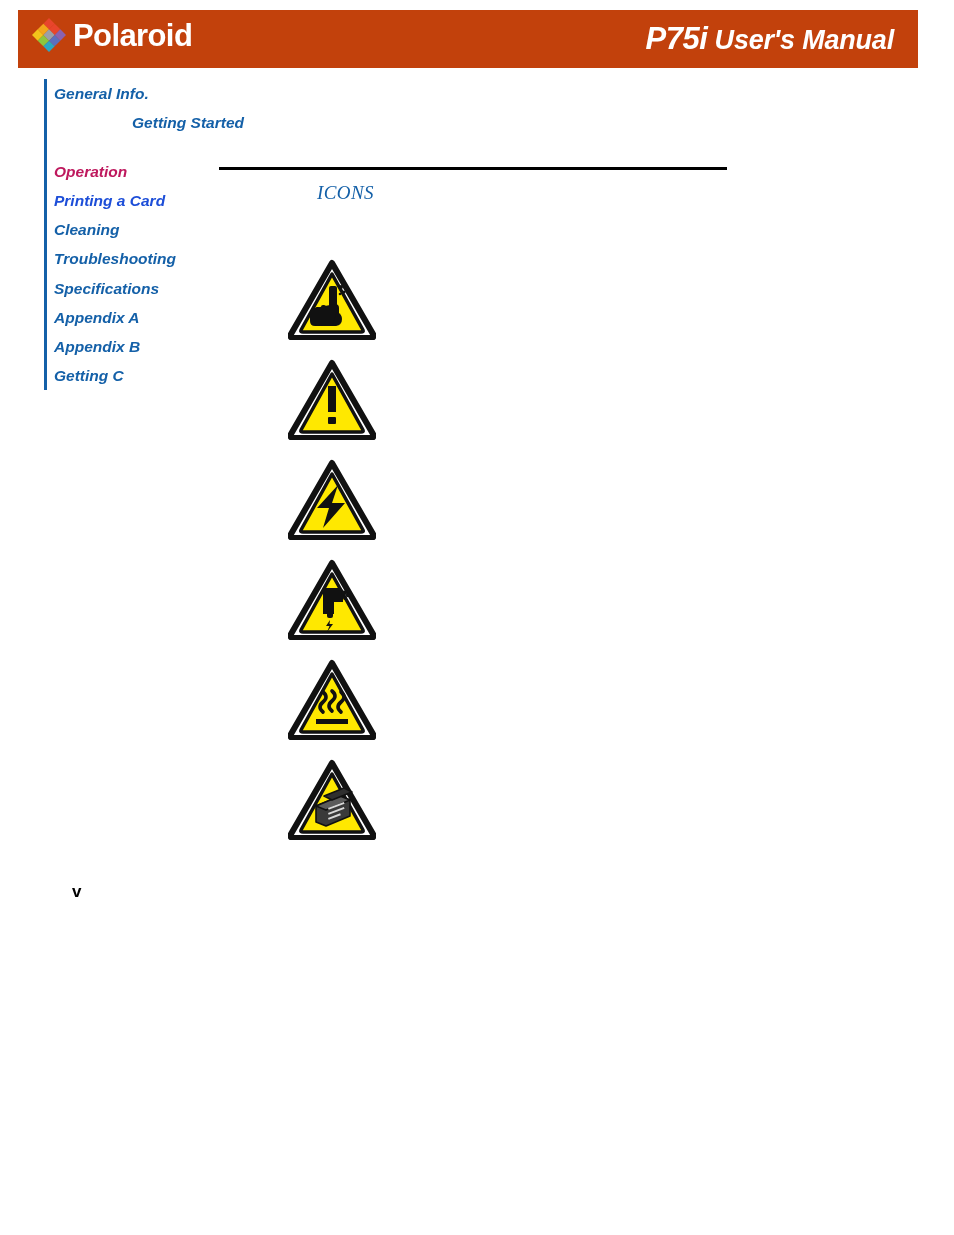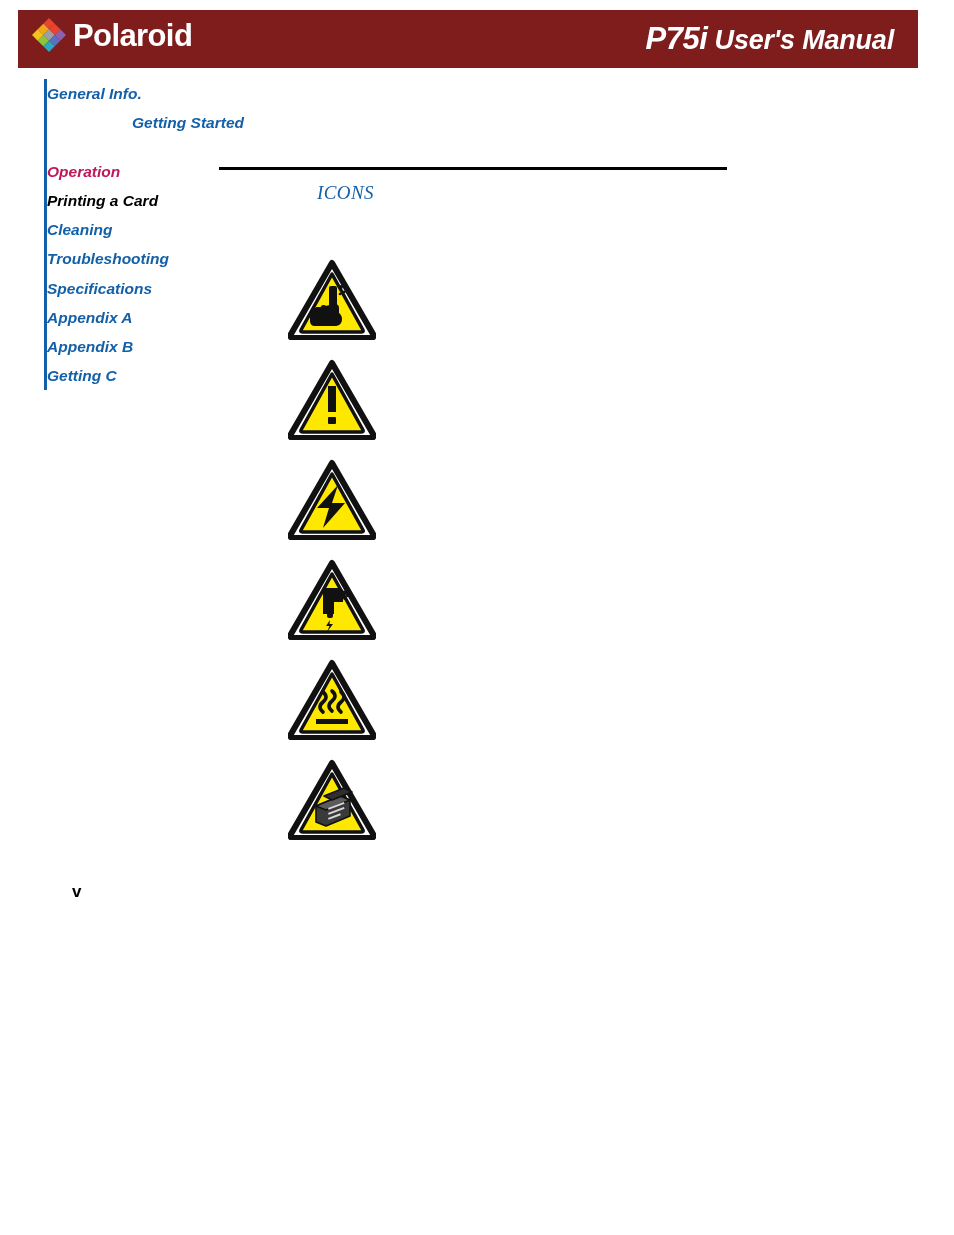--- a/index.html
+++ b/index.html
@@ -79,20 +79,21 @@
     letter-spacing: -0.2px;
   }
 
   
   #sidebar {
     position: absolute;
     left: 44px;
     top: 79px;
     width: 200px;
     border-left: 3px solid #14b8a6;
+    padding-left: 7px;
     box-sizing: border-box;
   }
   .nav-item {
     color: #1460a8;
     font-size: 15.5px;
     font-weight: bold;
     font-style: italic;
     line-height: 29.1px;
     white-space: nowrap;
     font-family: "Liberation Sans", sans-serif;
@@ -143,21 +144,21 @@
     top: 882px;
     font-size: 17px;
     font-weight: bold;
     color: #000000;
     font-family: "Liberation Sans", sans-serif;
   }
 </style>
 </head>
 <body>
 
-<div id="header-band" style="background: #7f1d1d;">
+<div id="header-band" style="background: #c2410c;">
 
   <div id="brand-logo">
     <div id="brand-diamond">
       <div class="dg" id="diamond-grid">
           <div style="background: rgb(232, 69, 44);"></div>
           <div style="background: rgb(232, 69, 44);"></div>
           <div style="background: rgb(138, 98, 176);"></div>
           <div style="background: rgb(242, 166, 27);"></div>
           <div style="background: rgb(154, 160, 166);"></div>
           <div style="background: rgb(91, 111, 192);"></div>
@@ -172,21 +173,21 @@
   <div id="header-title">
     <span class="model">P75i</span><span class="subtitle"> User's Manual</span>
   </div>
 
 </div>
 
 <nav id="sidebar" style="border-left-color: rgb(20, 96, 168);">
   <div class="nav-item" style="color: rgb(20, 96, 168);">General Info.</div>
   <div class="nav-item" style="color: rgb(20, 96, 168); text-align: right;">Getting Started</div>
   <div class="nav-item" style="color: #be185d; margin-top: 20px;">Operation</div>
-  <div class="nav-item" style="color: #000000;">Printing a Card</div>
+  <div class="nav-item" style="color: #1d4ed8;">Printing a Card</div>
   <div class="nav-item" style="color: rgb(20, 96, 168);">Cleaning</div>
   <div class="nav-item" style="color: rgb(20, 96, 168);">Troubleshooting</div>
   <div class="nav-item" style="color: rgb(20, 96, 168);">Specifications</div>
   <div class="nav-item" style="color: rgb(20, 96, 168);">Appendix A</div>
   <div class="nav-item" style="color: rgb(20, 96, 168);">Appendix B</div>
   <div class="nav-item" style="color: rgb(20, 96, 168);">Getting C</div>
 </nav>
 
 <main id="content">
   <div id="section-rule" style="background: rgb(0, 0, 0);"></div>

